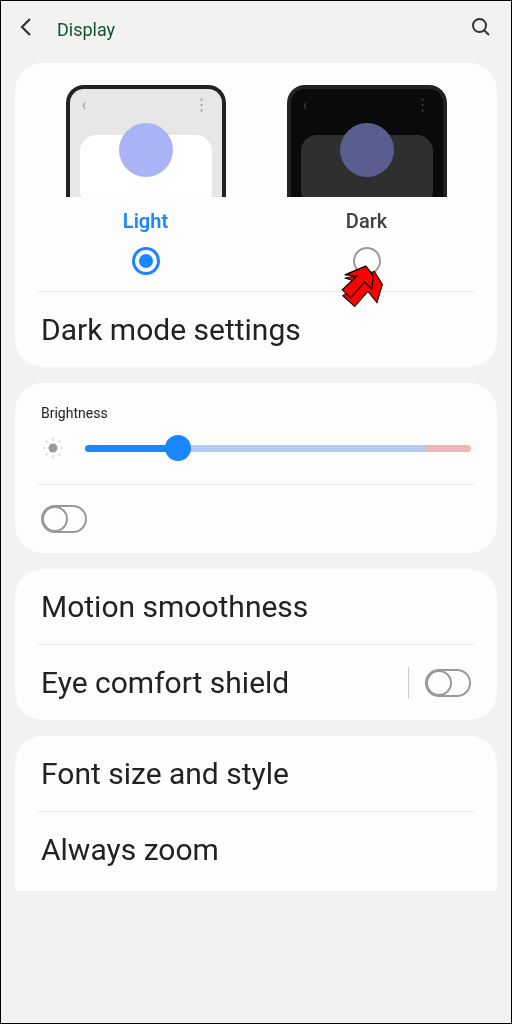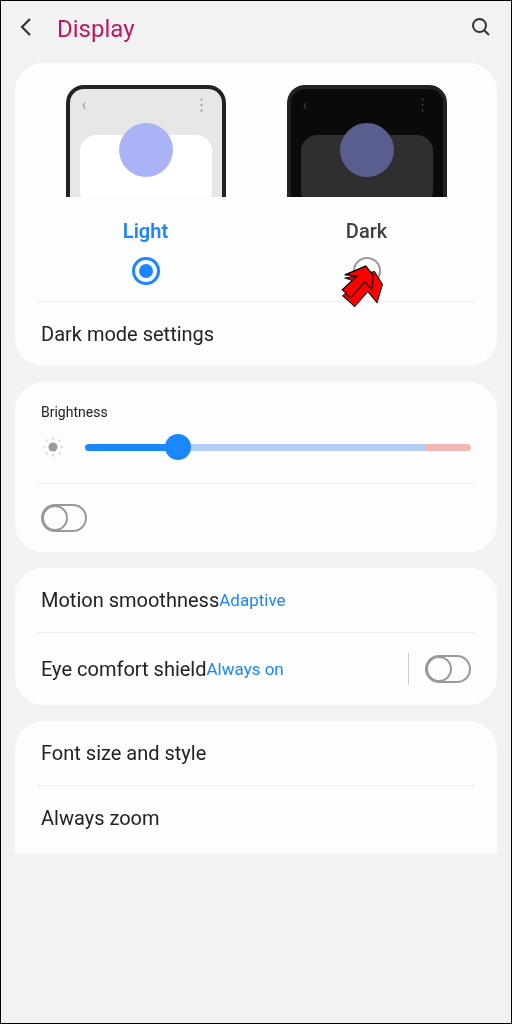--- a/index.html
+++ b/index.html
@@ -12,23 +12,23 @@
     border: 1px solid #000;
   }
   .header {
     display: flex;
     align-items: center;
     padding: 14px 18px 10px 14px;
     background: #f2f2f2;
   }
   .back-icon svg { width: 24px; height: 24px; }
   .title {
-    font-size: 24px;
+    font-size: 18px;
     font-weight: 400;
-    color: #be185d;
+    color: #14532d;
     margin-left: 18px;
     flex: 1;
   }
   .search-icon svg { width: 24px; height: 24px; }
 
   .card {
     background: #fdfdfd;
     border-radius: 28px;
     margin: 10px 14px 16px 14px;
     padding: 0;
@@ -80,21 +80,21 @@
     width: 54px; height: 54px;
     border-radius: 50%;
     top: 34px;
     left: 50%;
     transform: translateX(-50%);
   }
   .mock-light .mock-dot { background: #aab3f6; }
   .mock-dark .mock-dot { background: #5a5e8f; }
 
   .theme-label {
-    margin-top: 22px;
+    margin-top: 12px;
     font-size: 20px;
     font-weight: 600;
   }
   .theme-label.selected { color: #1a86ff; }
   .theme-label.unselected { color: #404040; font-weight: 500; }
 
   .radio {
     width: 28px; height: 28px;
     border-radius: 50%;
     margin-top: 14px;
@@ -134,21 +134,21 @@
     padding: 20px 26px;
     display: flex;
     align-items: center;
     justify-content: space-between;
   }
   .row .row-text {
     display: flex;
     flex-direction: row;
   }
   .row-title {
-    font-size: 20px;
+    font-size: 30px;
     color: #222;
   }
   .row-sub {
     font-size: 17px;
     color: #1a86ff;
     margin-top: 2px;
   }
 
   .slider-row {
     display: flex;
@@ -302,28 +302,26 @@
   <div class="divider"></div>
   <div class="row">
     <div class="toggle"></div>
   </div>
 </div>
 
 <div class="card">
   <div class="row">
     <div class="row-text">
       <span class="row-title">Motion smoothness</span>
-      <span class="row-sub">Adaptive</span>
     </div>
   </div>
   <div class="divider"></div>
   <div class="row">
     <div class="row-text">
       <span class="row-title">Eye comfort shield</span>
-      <span class="row-sub">Always on</span>
     </div>
     <div class="toggle-wrap">
       <div class="vline"></div>
       <div class="toggle"></div>
     </div>
   </div>
 </div>
 
 <div class="card" style="border-bottom-left-radius:0;border-bottom-right-radius:0;margin-bottom:0;">
   <div class="row">

